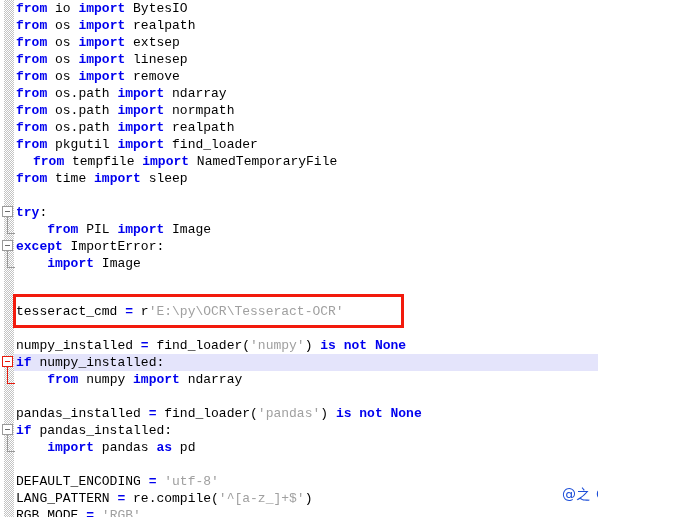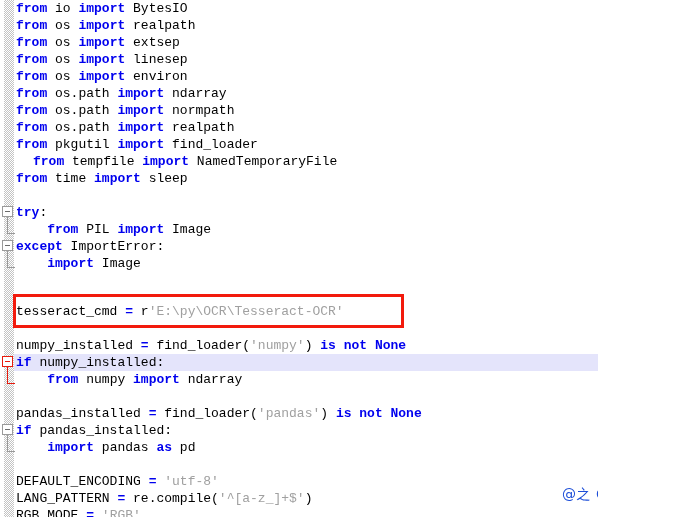--- a/index.html
+++ b/index.html
@@ -153,21 +153,21 @@
 
 <div id="editor-root">
 
   <div class="gutter-strip"></div>
 
   <div class="code-surface" id="code-surface">
       <div class="code-line" style="top: 0px;"><span class="text"><span class="kw">from</span><span class="plain"> io </span><span class="kw">import</span><span class="plain"> BytesIO</span></span></div>
       <div class="code-line" style="top: 17px;"><span class="text"><span class="kw">from</span><span class="plain"> os </span><span class="kw">import</span><span class="plain"> realpath</span></span></div>
       <div class="code-line" style="top: 34px;"><span class="text"><span class="kw">from</span><span class="plain"> os </span><span class="kw">import</span><span class="plain"> extsep</span></span></div>
       <div class="code-line" style="top: 51px;"><span class="text"><span class="kw">from</span><span class="plain"> os </span><span class="kw">import</span><span class="plain"> linesep</span></span></div>
-      <div class="code-line" style="top: 68px;"><span class="text"><span class="kw">from</span><span class="plain"> os </span><span class="kw">import</span><span class="plain"> environ</span></span></div>
+      <div class="code-line" style="top: 68px;"><span class="text"><span class="kw">from</span><span class="plain"> os </span><span class="kw">import</span><span class="plain"> remove</span></span></div>
       <div class="code-line" style="top: 85px;"><span class="text"><span class="kw">from</span><span class="plain"> os.path </span><span class="kw">import</span><span class="plain"> ndarray</span></span></div>
       <div class="code-line" style="top: 102px;"><span class="text"><span class="kw">from</span><span class="plain"> os.path </span><span class="kw">import</span><span class="plain"> normpath</span></span></div>
       <div class="code-line" style="top: 119px;"><span class="text"><span class="kw">from</span><span class="plain"> os.path </span><span class="kw">import</span><span class="plain"> realpath</span></span></div>
       <div class="code-line" style="top: 136px;"><span class="text"><span class="kw">from</span><span class="plain"> pkgutil </span><span class="kw">import</span><span class="plain"> find_loader</span></span></div>
       <div class="code-line" style="top: 153px; margin-left: 17px;"><span class="text"><span class="kw">from</span><span class="plain"> tempfile </span><span class="kw">import</span><span class="plain"> NamedTemporaryFile</span></span></div>
       <div class="code-line" style="top: 170px; padding-left: 17px;"><span class="text"><span class="kw">from</span><span class="plain"> time </span><span class="kw">import</span><span class="plain"> sleep</span></span></div>
       <div class="code-line" style="top: 187px;"><span class="text"></span></div>
       <div class="code-line" style="top: 204px;"><span class="text"><span class="kw">try</span><span class="plain">:</span></span></div>
       <div class="code-line" style="top: 221px;"><span class="text"><span class="plain">    </span><span class="kw">from</span><span class="plain"> PIL </span><span class="kw">import</span><span class="plain"> Image</span></span></div>
       <div class="code-line" style="top: 238px;"><span class="text"><span class="kw">except</span><span class="plain"> ImportError:</span></span></div>

